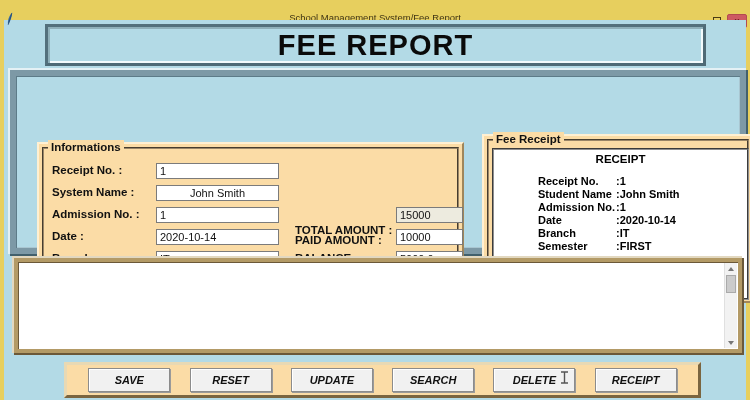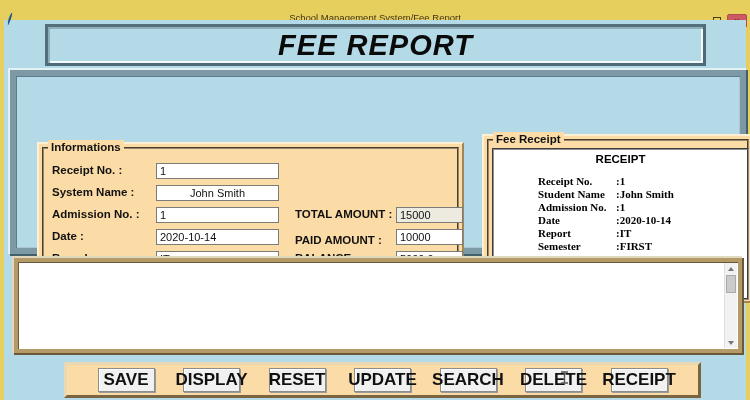--- a/index.html
+++ b/index.html
@@ -16,21 +16,21 @@
                color:#6e2226; font-size:9px; font-weight:bold; text-align:center; line-height:12px; }
   .feather { width:10px; height:14px; z-index:2; }
 
   
   .content { position:absolute; left:4px; top:20px; width:742px; height:380px; background:var(--window-bg,#b3dae6); }
 
   .header-box { position:absolute; left:41px; top:4px; width:661px; height:42px; background:var(--window-bg,#b3dae6);
                 border:3px solid; border-color:#53707c #4e6a76 #4e6a76 #53707c;
                 box-shadow: inset 2px 2px 0 #8fb0ba, inset -2px -2px 0 #f2fafc;
                 display:flex; align-items:center; justify-content:center; }
-  .header-box span { font-size:29px; font-weight:bold; color:#0a0a0a; letter-spacing:1px;font-style:italic; }
+  .header-box span { font-size:29px; font-weight:bold; color:#0a0a0a; letter-spacing:1px; }
 
   .main-panel { position:absolute; left:6px; top:50px; width:736px; height:184px; background:var(--window-bg,#b3dae6);
                 border:6px solid var(--slate-border,#7d99a6);
                 box-shadow: -1px -1px 0 1px #e4f1f5, 1px 1px 0 1px #42606c, inset 1px 1px 0 #5d7b88, inset -1px -1px 0 #a9c6d1; }
 
   
   .pframe { position:absolute; background:var(--frame-peach,#fbdca6); border:2px solid; border-color:#fff0d2 #a0865a #a0865a #fff0d2; }
   .groove { position:absolute; inset:3px; border:2px groove #9a8668; pointer-events:none; }
   .legend { position:absolute; top:-4px; left:9px; background:var(--frame-peach,#fbdca6); padding:0 3px;
             font-size:11.5px; font-weight:bold; color:#111; line-height:14px; z-index:2; }
@@ -45,43 +45,43 @@
   .combo { position:absolute; height:16px; width:123px; background:#fff; border:1px solid #7b7b7b;
            font-size:11px; color:#111; display:flex; align-items:center; padding:0 3px; }
   .combo .chev { position:absolute; right:4px; top:4px; width:5px; height:5px;
                  border-right:1.5px solid #555; border-bottom:1.5px solid #555; transform:rotate(45deg); }
 
   
   .receipt-area { position:absolute; left:8px; top:12px; width:257px; height:152px; background:#fff;
                   border:2px groove #8f8f8f; overflow:hidden; }
   .r-title { text-align:center; font-size:11.5px; font-weight:bold; margin-top:3px; }
   .r-lines { margin-top:10px; padding-left:44px; }
-  .r-line { display:flex; line-height:13px;font-family:Liberation Serif, serif; }
+  .r-line { display:flex; line-height:13px; }
   .r-line .lb { width:78px; font-size:11px; font-weight:bold; }
   .r-line .vl { font-size:11px; font-weight:bold; }
   .r-gap { height:12px; }
 
   
   .bigtext { position:absolute; left:10px; top:238px; width:728px; height:95px; background:#fff;
              border:4px solid #b39a66; box-shadow: inset 1px 1px 0 #6b5838, -1px -1px 0 1px #e2d8c0, 1px 1px 0 1px #6b5838; }
   .sbar { position:absolute; right:1px; top:1px; bottom:1px; width:13px; background:#f2f2f2; border-left:1px solid #e0e0e0; }
   .sb-up, .sb-down { position:absolute; left:0; width:100%; height:11px; display:flex; align-items:center; justify-content:center; }
   .sb-up { top:0; } .sb-down { bottom:0; }
   .tri-up { width:0; height:0; border-left:3px solid transparent; border-right:3px solid transparent; border-bottom:4px solid #777; }
   .tri-down { width:0; height:0; border-left:3px solid transparent; border-right:3px solid transparent; border-top:4px solid #777; }
   .sb-thumb { position:absolute; left:1px; top:12px; width:10px; height:18px; background:#cbcbcb; border:1px solid #aaa; }
 
   
   .btnbar { position:absolute; left:60px; top:342px; width:637px; height:36px; background:var(--frame-peach,#fbdca6);
             border:3px solid; border-color:#e8d9b4 #7a6540 #7a6540 #e8d9b4;
             display:flex; align-items:center; justify-content:space-evenly; padding:0 2px; }
-  .btn { width:57px; height:24px; background:var(--button-face,#f1f1f1); border:1px solid #8c8c8c;
+  .btn { width:82px; height:24px; background:var(--button-face,#f1f1f1); border:1px solid #8c8c8c;
          box-shadow: inset 1px 1px 0 #ffffff, 1px 1px 0 #9a9a9a;
-         font-family:"Liberation Sans",sans-serif; font-size:17px; font-weight:bold; color:#111;
-         display:flex; align-items:center; justify-content:center; }
+         font-family:"Liberation Sans",sans-serif; font-size:11px; font-weight:bold; color:#111;
+         display:flex; align-items:center; justify-content:center;font-style:italic; }
   .cursor { position:absolute; left:556px; top:351px; z-index:5; }
 </style>
 </head>
 <body>
 
 <div class="window">
 
   <div class="titlebar">
     <svg class="feather" viewBox="0 0 10 14">
       <path d="M7.2 0.5 C4.5 3.2 2.4 7.5 3.0 12.5 C5.4 9.5 7.0 5.0 7.2 0.5 Z" fill="#3a6ea5"></path>
@@ -121,21 +121,21 @@
 
         <div class="combo" style="left:117px; top:107px;">
           <span>IT</span>
           <span class="chev"></span>
         </div>
         <div class="combo" style="left:117px; top:130px;">
           <span>FIRST</span>
           <span class="chev"></span>
         </div>
 
-        <span class="flabel" style="left:256px; top:64px;">TOTAL AMOUNT :</span>
+        <span class="flabel" style="left:256px; top:80px;">TOTAL AMOUNT :</span>
         <span class="flabel" style="left:256px; top:90px;">PAID AMOUNT :</span>
         <span class="flabel" style="left:256px; top:108px;">BALANCE :</span>
 
         <input class="entry ro" style="left: 357px; top: 63px; width: 67px;" readonly="" value="15000">
         <input class="entry" style="left: 357px; top: 85px; width: 67px;" value="10000">
         <input class="entry" style="left: 357px; top: 107px; width: 67px;" value="5000.0">
       </div>
 
       <div class="pframe frame-receipt">
         <div class="groove"></div>
@@ -154,21 +154,21 @@
               </div>
             <div class="r-line">
                 <span class="lb">Admission No.</span>
                 <span class="vl">:1</span>
               </div>
             <div class="r-line">
                 <span class="lb">Date</span>
                 <span class="vl">:2020-10-14</span>
               </div>
             <div class="r-line">
-                <span class="lb">Report</span>
+                <span class="lb">Branch</span>
                 <span class="vl">:IT</span>
               </div>
             <div class="r-line">
                 <span class="lb">Semester</span>
                 <span class="vl">:FIRST</span>
               </div>
             <div class="r-gap"></div>
             <div class="r-line">
                 <span class="lb">Total Amount</span>
                 <span class="vl">:15000.0</span>
@@ -193,21 +193,20 @@
           </div>
         <div class="sb-thumb"></div>
         <div class="sb-down">
             <span class="tri-down"></span>
           </div>
       </div>
     </div>
 
     <div class="btnbar">
       <button class="btn">SAVE</button>
-      <button class="btn">DISPLAY</button>
       <button class="btn">RESET</button>
       <button class="btn">UPDATE</button>
       <button class="btn">SEARCH</button>
       <button class="btn">DELETE</button>
       <button class="btn">RECEIPT</button>
     </div>
 
     <svg class="cursor" width="9" height="13" viewBox="0 0 9 13">
       <path d="M1 1 H8 M4.5 1 V12 M1 12 H8" stroke="#555" stroke-width="1.4" fill="none"></path>
     </svg>

